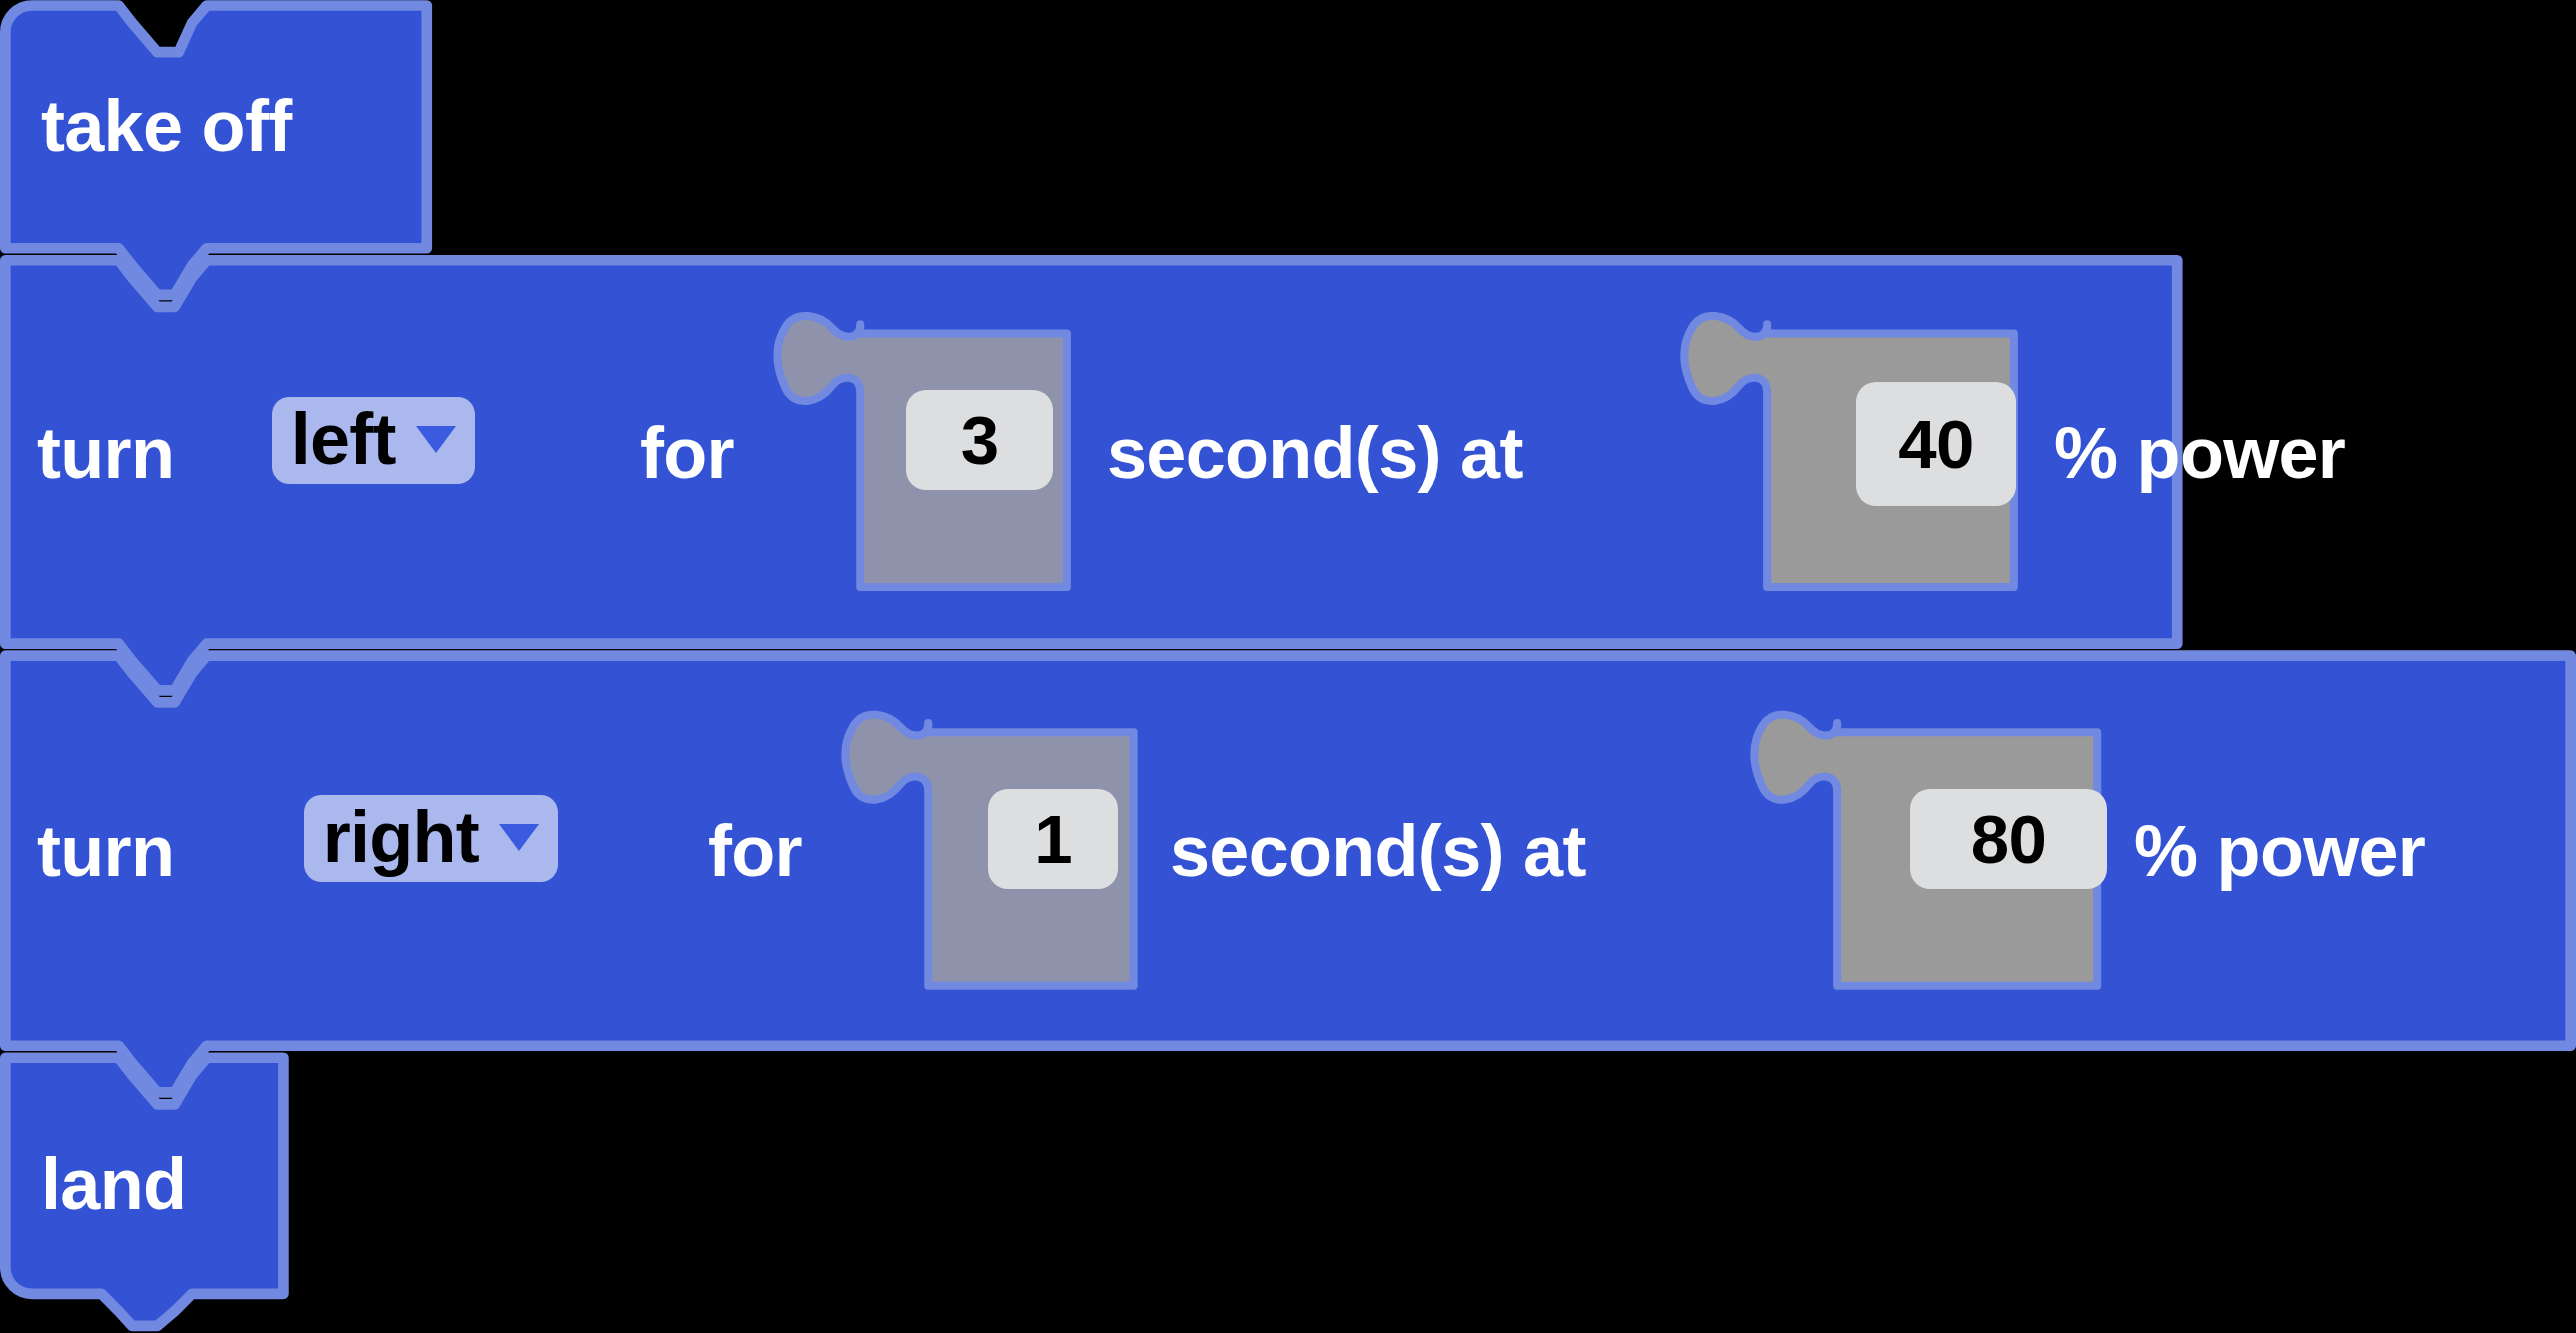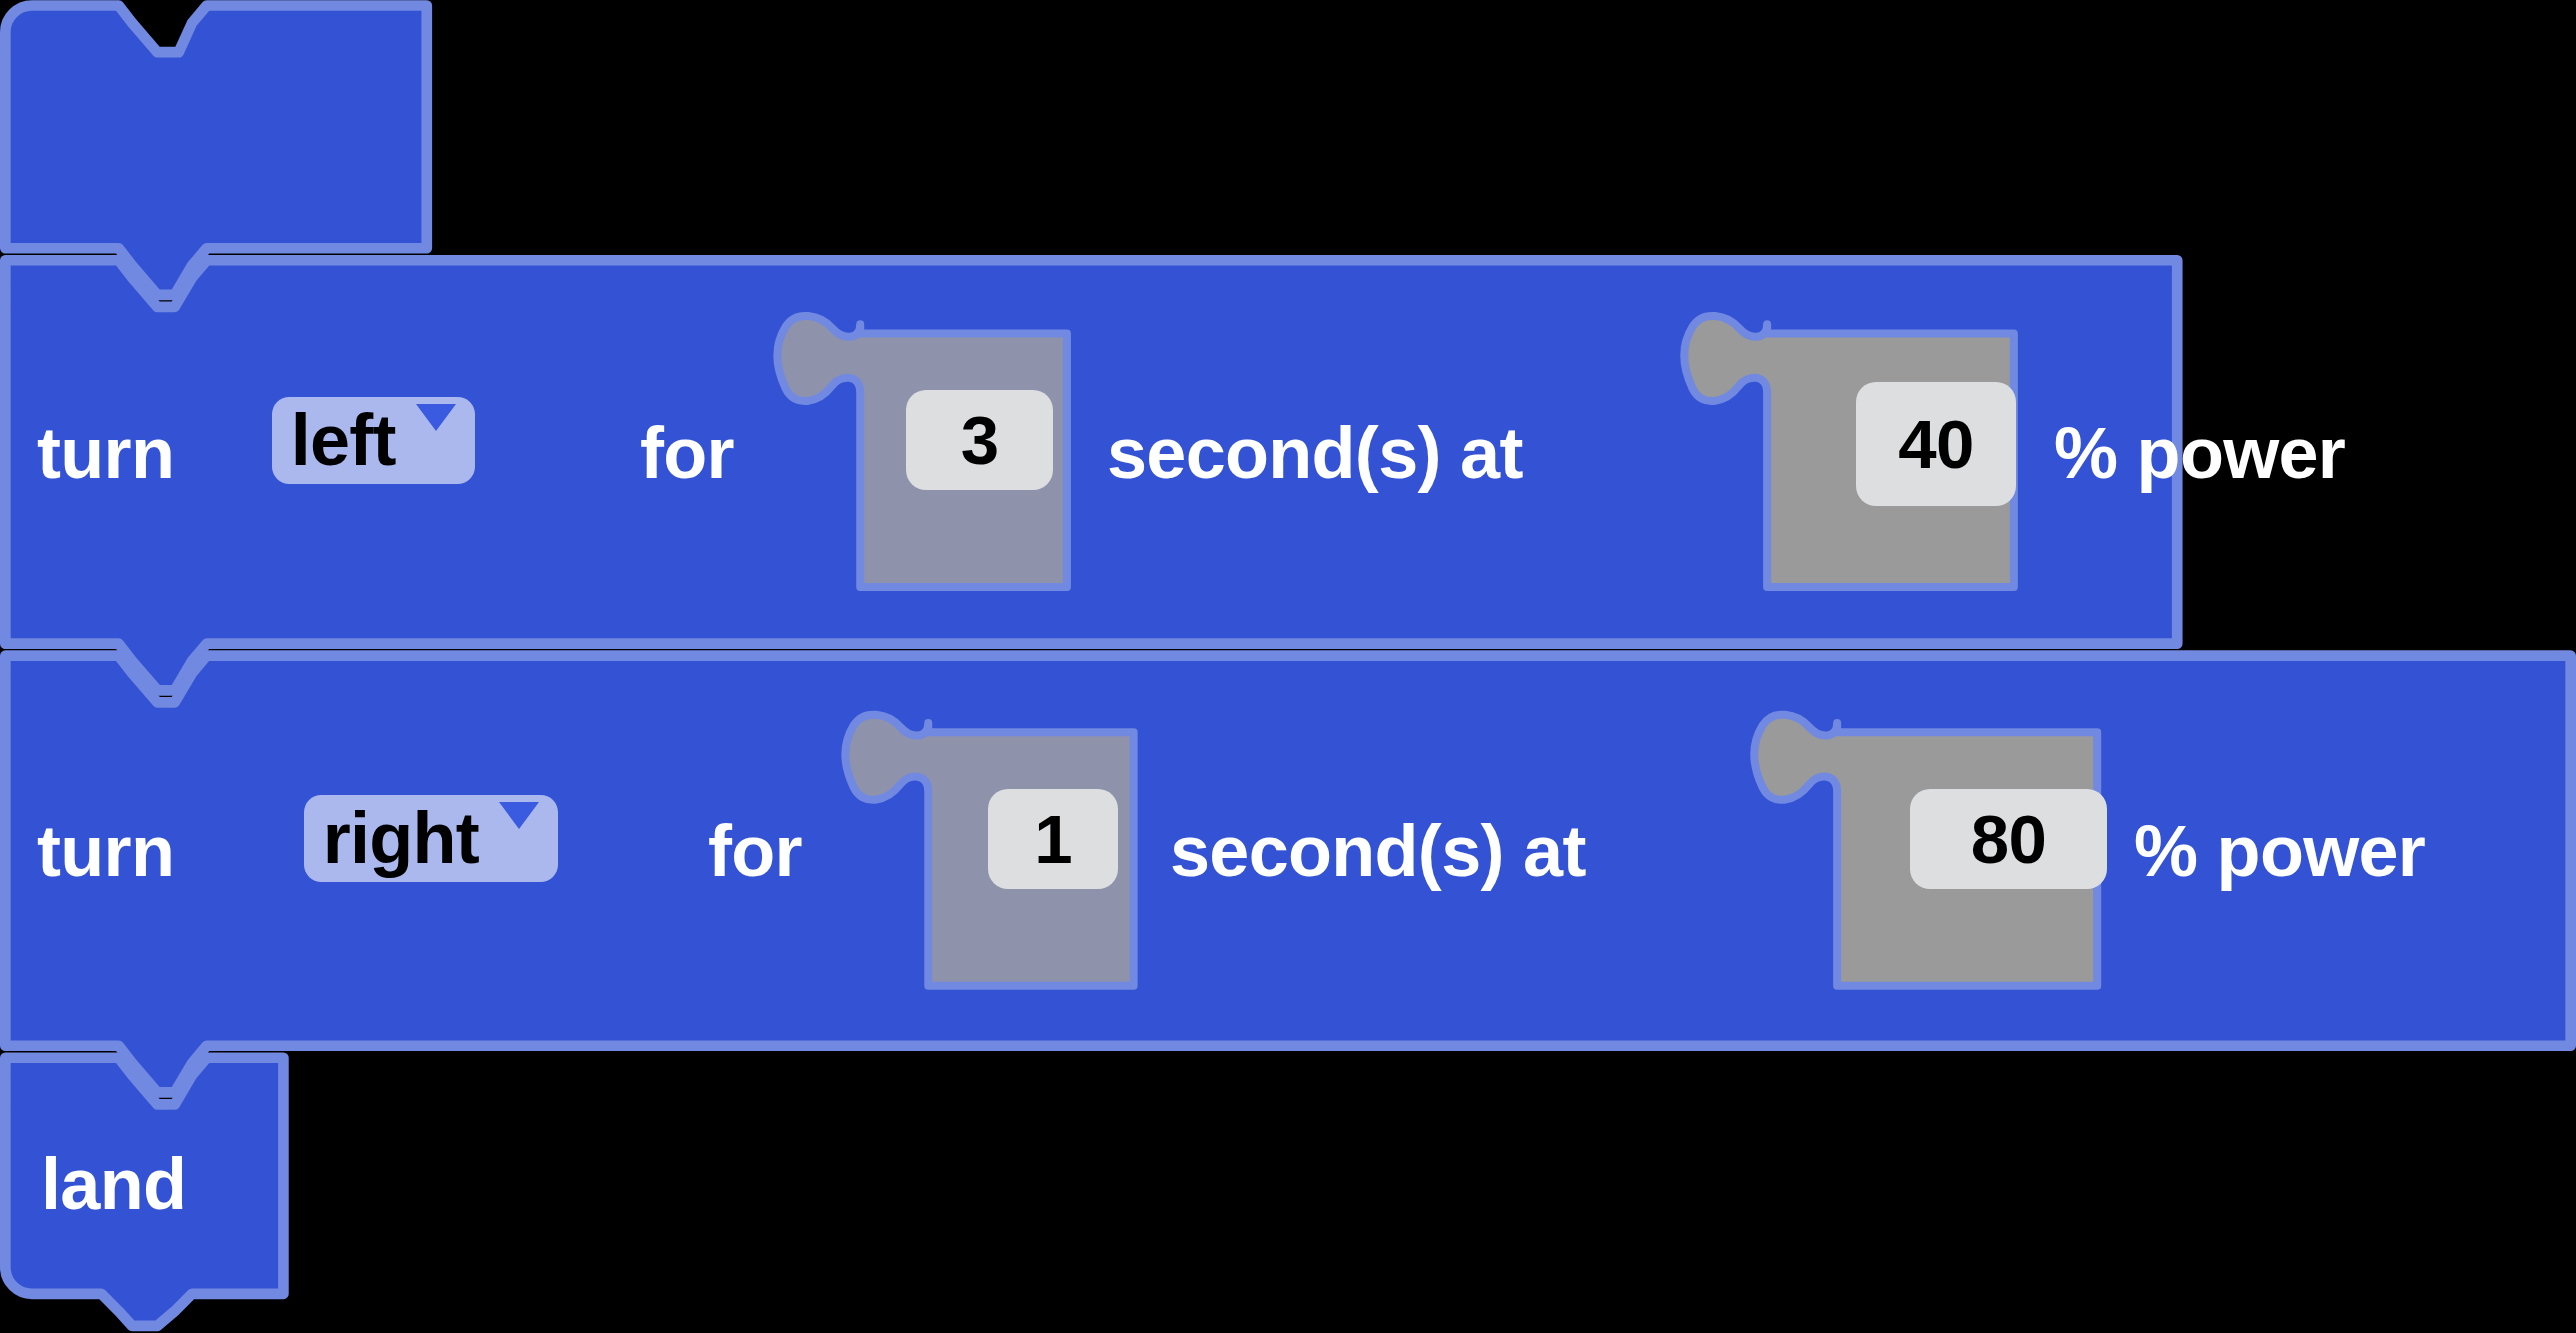--- a/index.html
+++ b/index.html
@@ -17,20 +17,21 @@
     letter-spacing:-0.7px;
     font-family:"Liberation Sans",sans-serif;
   }
 
   
   #shapes{position:absolute;left:0;top:0;width:2576px;height:1334px;}
 
   
   .dropdown{
     display:inline-flex;
+    align-items:center;
     background:#aab8ee;
     border-radius:17.3px;
     padding:6.7px 18.7px 9.3px 18.7px;
     box-sizing:border-box;
   }
   .dropdown .dd-text{
     color:#000;
     font-weight:bold;
     font-size:72px;
     line-height:1;
@@ -189,20 +190,21 @@
          L 2755 1478
          L 2755 1186
          C 2755 1160 2727 1158 2713 1176
          C 2693 1202 2657 1210 2643 1180
          C 2627 1146 2627 1114 2643 1088
          C 2659 1062 2695 1070 2713 1090
          C 2729 1108 2755 1108 2755 1084
          Z" fill="#9a9a9a" stroke="#7189e0" stroke-width="12" stroke-linejoin="round"></path>
   </svg>
 
+  <div class="txt blk-label" style="left:41px; top:90px;">take off</div>
 
   <div class="blk-label txt" style="left:37px; top:417px;">turn</div>
 
   <div class="dropdown" style="position:absolute; left:272px; top:397px; height:87px;">
     <span class="dd-text">left</span>
     <span class="caret"></span>
   </div>
 
   <div class="blk-label txt" style="left:640px; top:417px;">for</div>
 

